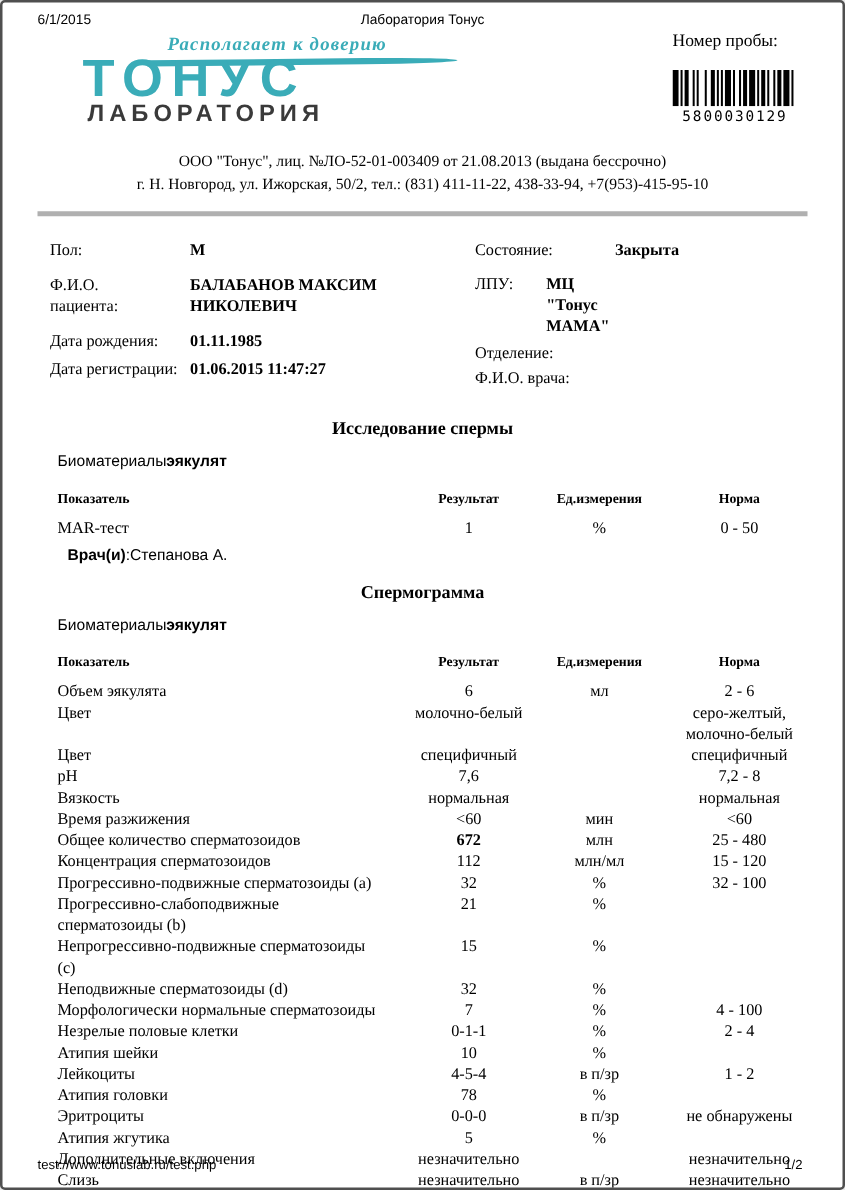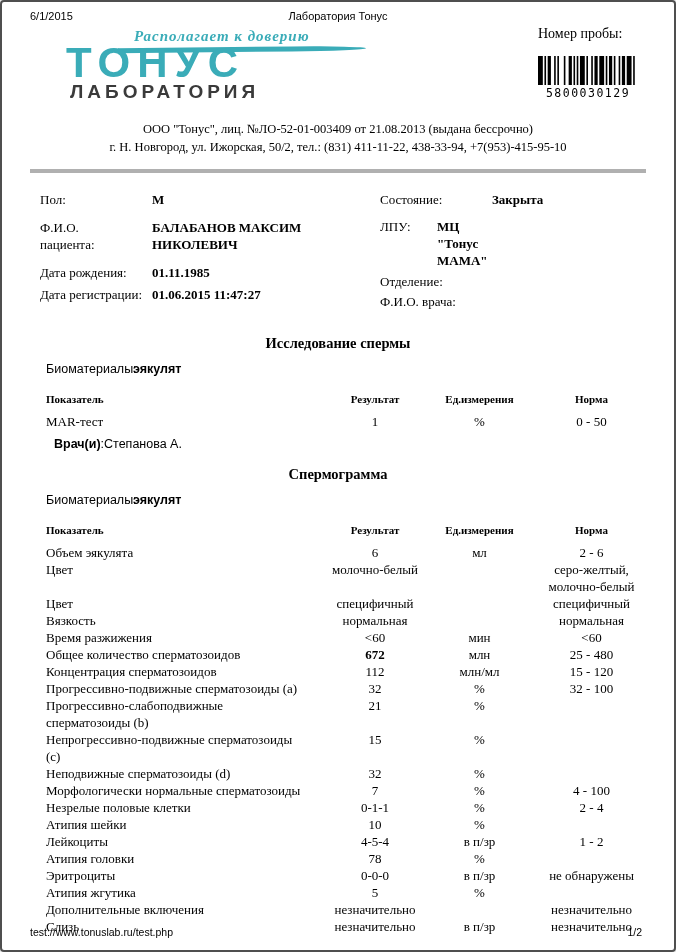--- a/index.html
+++ b/index.html
@@ -237,20 +237,26 @@
             <span class="c4">серо-желтый,
 молочно-белый</span>
           </div>
           <div class="trow">
             <span class="c1">Цвет</span>
             <span class="c2">специфичный</span>
             <span class="c3"></span>
             <span class="c4">специфичный</span>
           </div>
           <div class="trow">
+            <span class="c1">pH</span>
+            <span class="c2">7,6</span>
+            <span class="c3"></span>
+            <span class="c4">7,2 - 8</span>
+          </div>
+          <div class="trow">
             <span class="c1">Вязкость</span>
             <span class="c2">нормальная</span>
             <span class="c3"></span>
             <span class="c4">нормальная</span>
           </div>
           <div class="trow">
             <span class="c1">Время разжижения</span>
             <span class="c2">&lt;60</span>
             <span class="c3">мин</span>
             <span class="c4">&lt;60</span>

